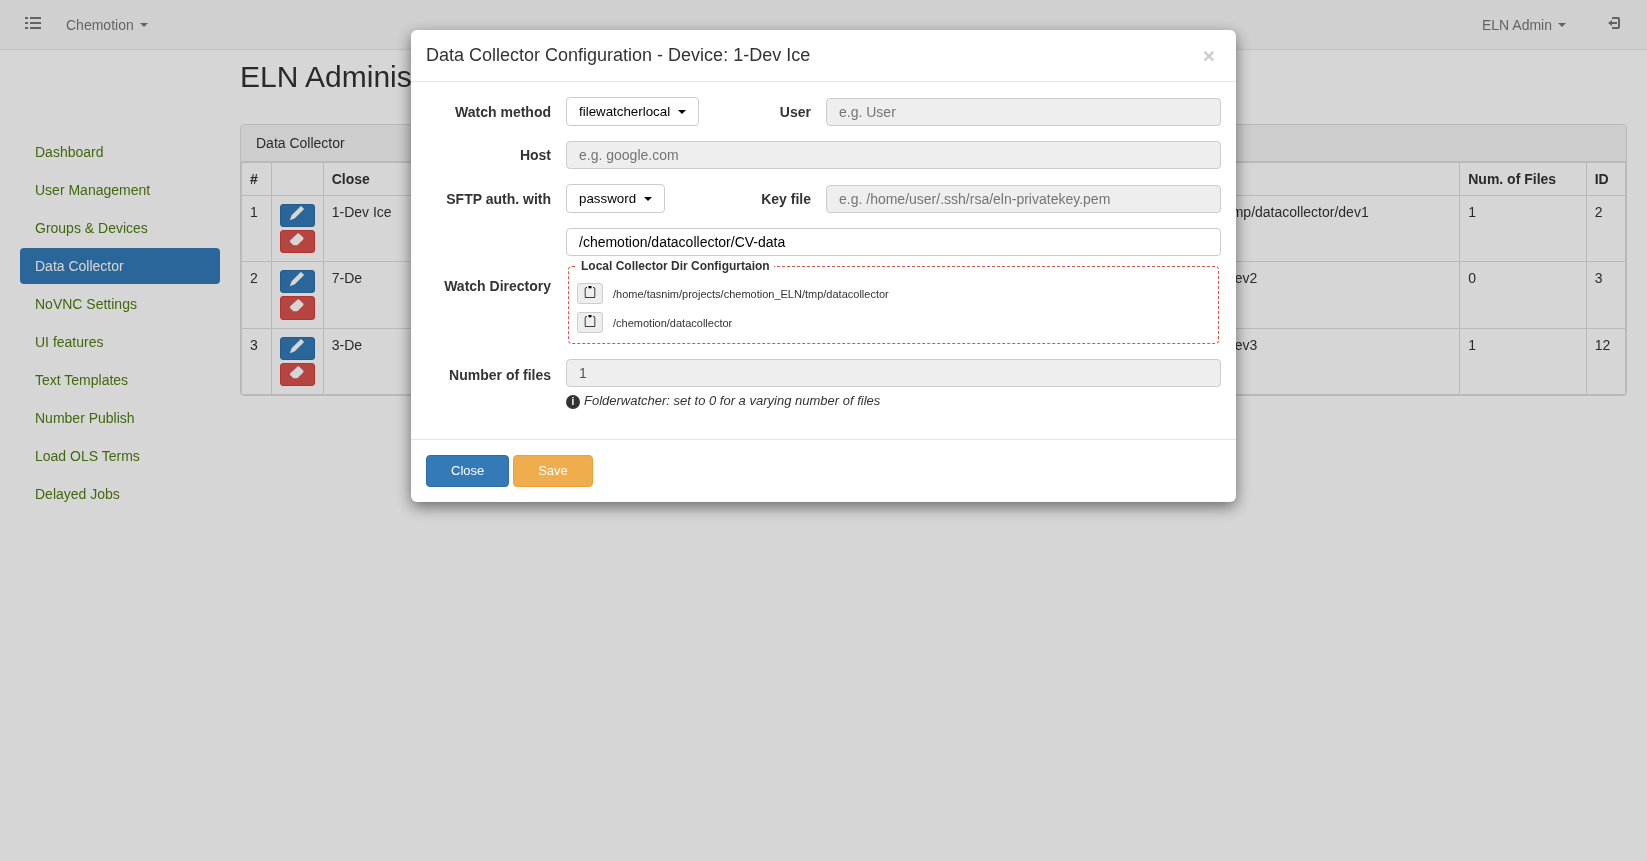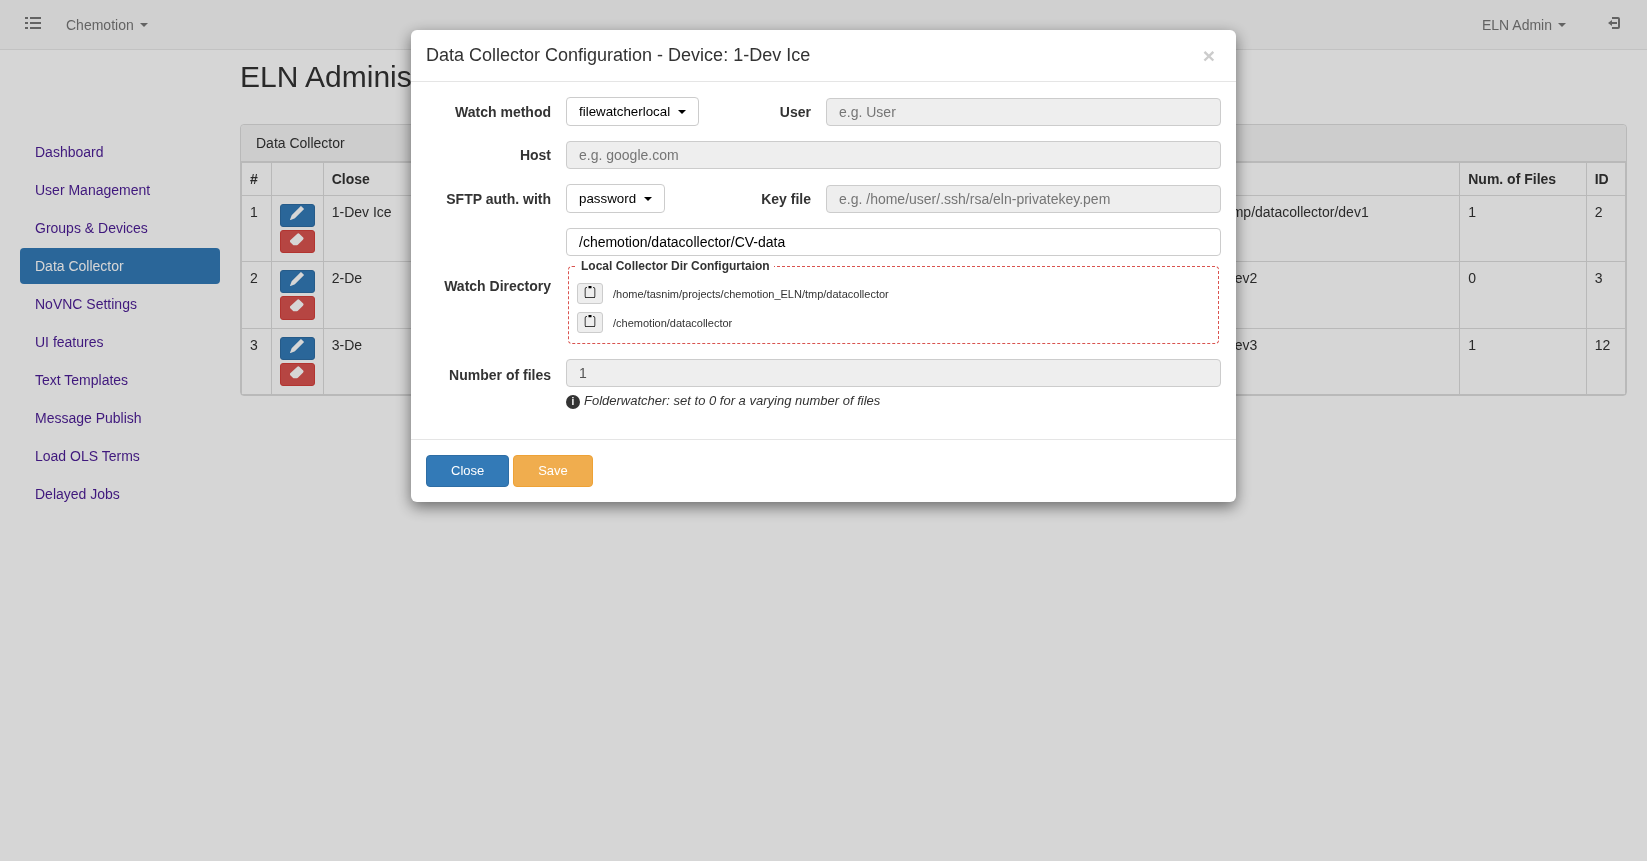--- a/index.html
+++ b/index.html
@@ -30,21 +30,21 @@
   vertical-align: middle;
   border-top: 4px dashed;
   border-right: 4px solid transparent;
   border-left: 4px solid transparent;
 }
 .page-title { font-size: 30px; margin: 10px 0 10px 240px; font-weight: 500; }
 .page-wrap { display: flex; padding: 0 10px; }
 .sidebar { width: 220px; padding: 10px 0; margin-top: 20px; }
 .sidebar-item {
   padding: 10px 15px;
-  color: #4c1d95;
+  color: #4d7c0f;
   cursor: pointer;
   margin: 0 10px 2px;
   border-radius: 4px;
 }
 .sidebar-item.active { background: #337ab7; color: #fff; }
 .main { flex: 1; padding: 0 10px; margin-top: 20px; }
 .panel { border: 1px solid #ddd; border-radius: 4px; }
 .panel-header { padding: 10px 15px; background: #f5f5f5; border-bottom: 1px solid #ddd; border-radius: 4px 4px 0 0; }
 table { width: 100%; border-collapse: collapse; }
 th, td { padding: 8px; border: 1px solid #ddd; text-align: left; vertical-align: top; font-size: 14px; }
@@ -165,21 +165,21 @@
 <div class="page-wrap">
 
   <div class="sidebar" id="sidebar">
       <div class="sidebar-item">Dashboard</div>
       <div class="sidebar-item">User Management</div>
       <div class="sidebar-item">Groups &amp; Devices</div>
       <div class="sidebar-item active">Data Collector</div>
       <div class="sidebar-item">NoVNC Settings</div>
       <div class="sidebar-item">UI features</div>
       <div class="sidebar-item">Text Templates</div>
-      <div class="sidebar-item">Message Publish</div>
+      <div class="sidebar-item">Number Publish</div>
       <div class="sidebar-item">Load OLS Terms</div>
       <div class="sidebar-item">Delayed Jobs</div>
     </div>
 
   <div class="main">
     <div class="panel">
       <div class="panel-header">Data Collector</div>
       <table>
         <thead>
             <tr id="thead-row">
@@ -224,21 +224,21 @@
               <td>
                 <div class="action-btns">
                   <button class="btn btn-xs btn-primary"><span><svg class="ico" viewBox="0 0 16 16">
                         <path d="M12.146.146a.5.5 0 0 1 .708 0l3 3a.5.5 0 0 1 0 .708l-10 10a.5.5 0 0 1-.168.11l-5 2a.5.5 0 0 1-.65-.65l2-5a.5.5 0 0 1 .11-.168l10-10z"></path>
                       </svg></span></button>
                   <button class="btn btn-xs btn-danger"><span><svg class="ico" viewBox="0 0 16 16">
                         <path d="M8.086 2.207a2 2 0 0 1 2.828 0l3.879 3.879a2 2 0 0 1 0 2.828l-5.5 5.5A2 2 0 0 1 7.879 15H4a1 1 0 0 1-.707-.293L.586 12A2 2 0 0 1 .586 9.172l7.5-6.965z"></path>
                       </svg></span></button>
                 </div>
               </td>
-              <td>2-De</td>
+              <td>7-De</td>
               <td></td>
               <td></td>
               <td></td>
               <td></td>
               <td></td>
               <td>ects/chemotion_ELN/tmp/datacollector/dev2</td>
               <td>0</td>
               <td>3</td>
             </tr>
             <tr>

